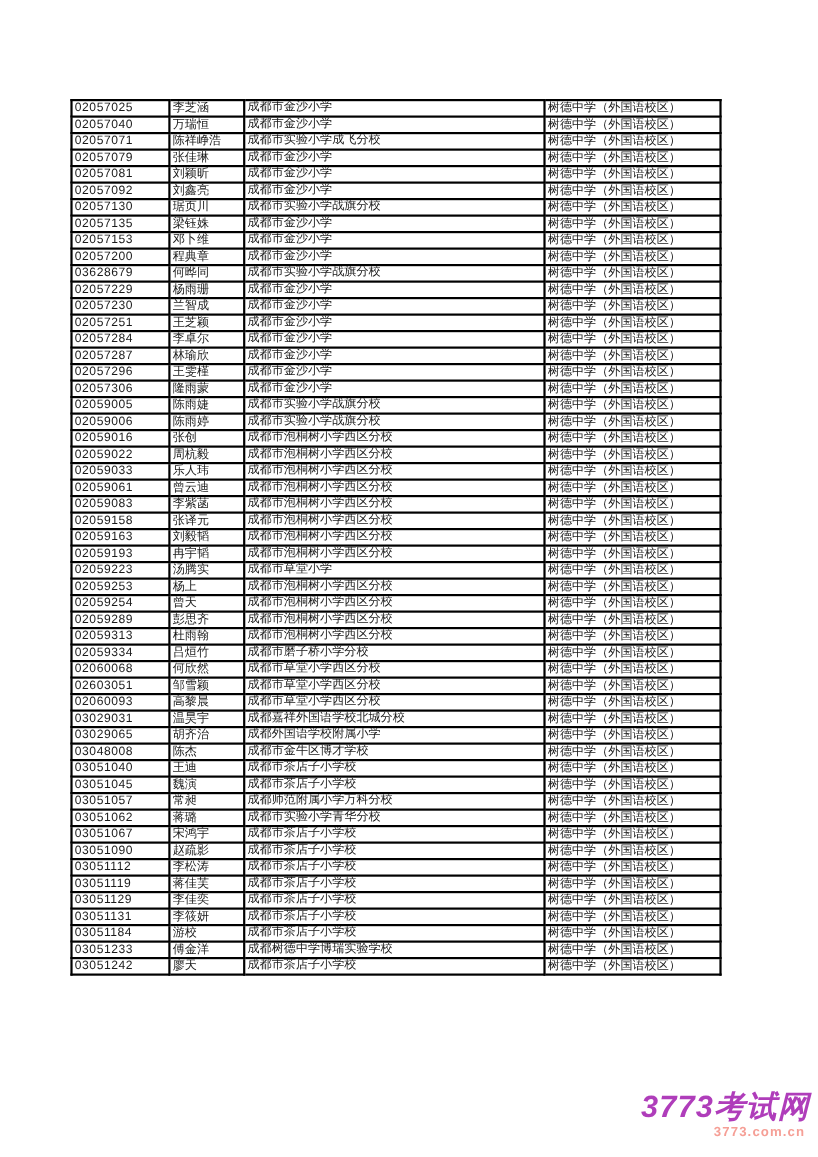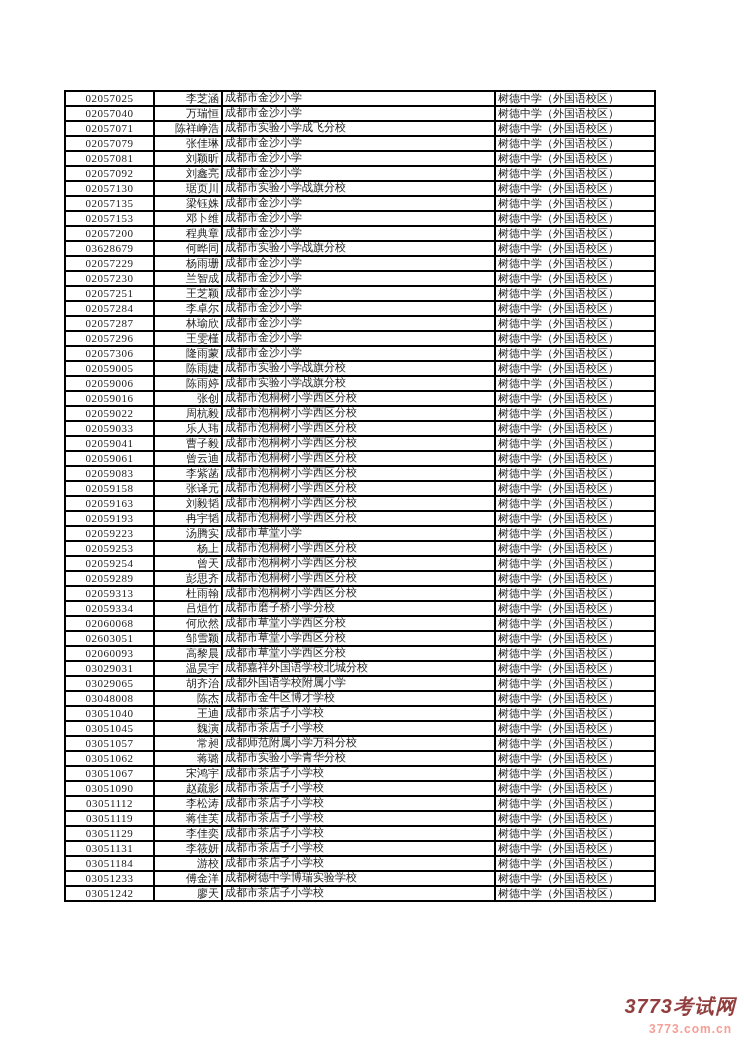--- a/index.html
+++ b/index.html
@@ -26,37 +26,37 @@
   table.roster td {
     border: 2px solid #000000;
     height: 13px;
     padding: 0 2px;
     font-size: 11px;
     line-height: 13px;
     color: #1a1a1a;
     white-space: nowrap;
     overflow: hidden;
   }
-  td.c-id     { text-align: center; letter-spacing: 0.5px; font-family: Liberation Serif, serif; }
-  td.c-name   { text-align: right; font-family: "Liberation Serif", "DejaVu Serif", serif; }
+  td.c-id     { text-align: left; letter-spacing: 0.5px; font-family: Liberation Sans, sans-serif; }
+  td.c-name   { text-align: left; font-family: "Liberation Serif", "DejaVu Serif", serif; }
   td.c-school { text-align: left;   font-family: Liberation Mono, monospace; }
   td.c-middle { font-family: "Liberation Serif", "DejaVu Serif", serif; }
   .watermark {
     position: absolute;
     right: 8px;
     top: 992px;
     width: 240px;
     text-align: right;
     pointer-events: none;
   }
   .wm-name {
-    font-size: 20px;
+    font-size: 28px;
     font-weight: bold;
     font-style: italic;
-    color: #7f1d1d;
+    color: #a21caf;
     opacity: 0.85;
     letter-spacing: 1px;
     line-height: 28px;
     font-family: "Liberation Sans", sans-serif;
   }
   .wm-url {
     font-size: 12px;
     font-weight: bold;
     color: #f5958b;
     opacity: 0.9;
@@ -211,26 +211,20 @@
           <td class="c-school">成都市泡桐树小学西区分校</td>
           <td class="c-middle">树德中学（外国语校区）</td>
         </tr>
         <tr>
           <td class="c-id">02059033</td>
           <td class="c-name">乐人玮</td>
           <td class="c-school">成都市泡桐树小学西区分校</td>
           <td class="c-middle">树德中学（外国语校区）</td>
         </tr>
         <tr>
-          <td class="c-id">02059041</td>
-          <td class="c-name">曹子毅</td>
-          <td class="c-school">成都市泡桐树小学西区分校</td>
-          <td class="c-middle">树德中学（外国语校区）</td>
-        </tr>
-        <tr>
           <td class="c-id">02059061</td>
           <td class="c-name">曾云迪</td>
           <td class="c-school">成都市泡桐树小学西区分校</td>
           <td class="c-middle">树德中学（外国语校区）</td>
         </tr>
         <tr>
           <td class="c-id">02059083</td>
           <td class="c-name">李紫菡</td>
           <td class="c-school">成都市泡桐树小学西区分校</td>
           <td class="c-middle">树德中学（外国语校区）</td>

